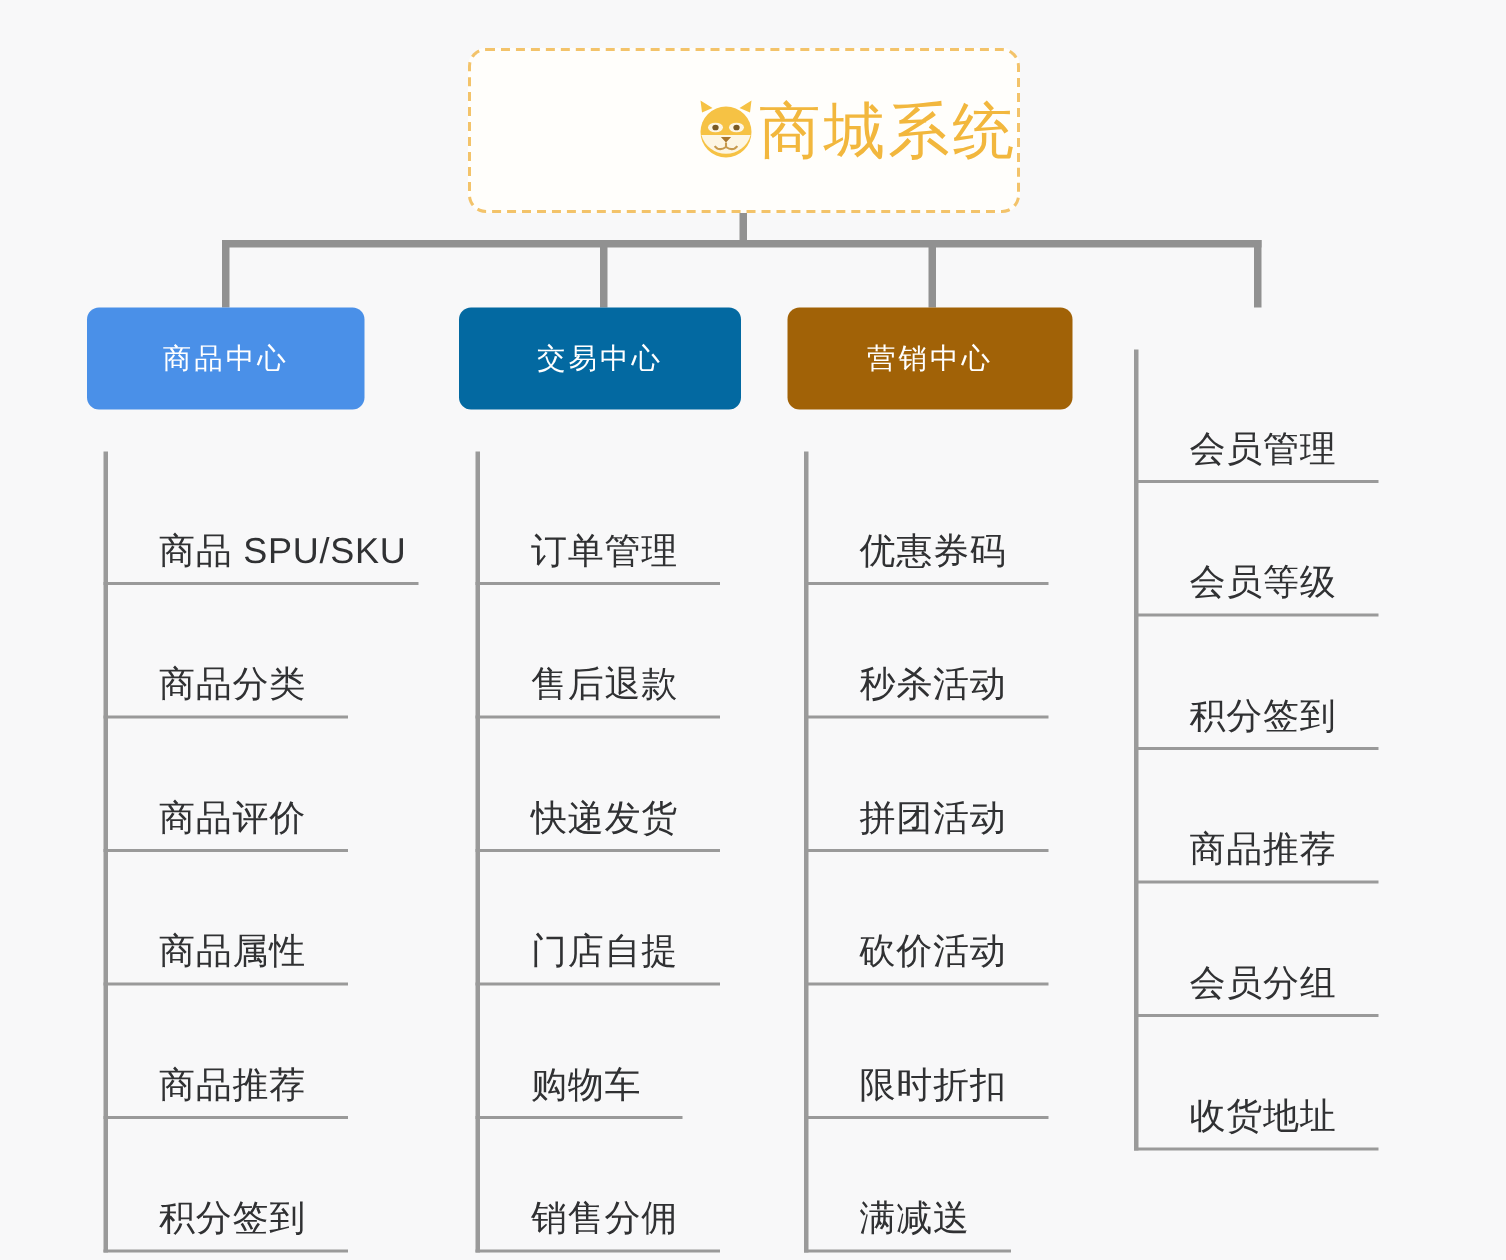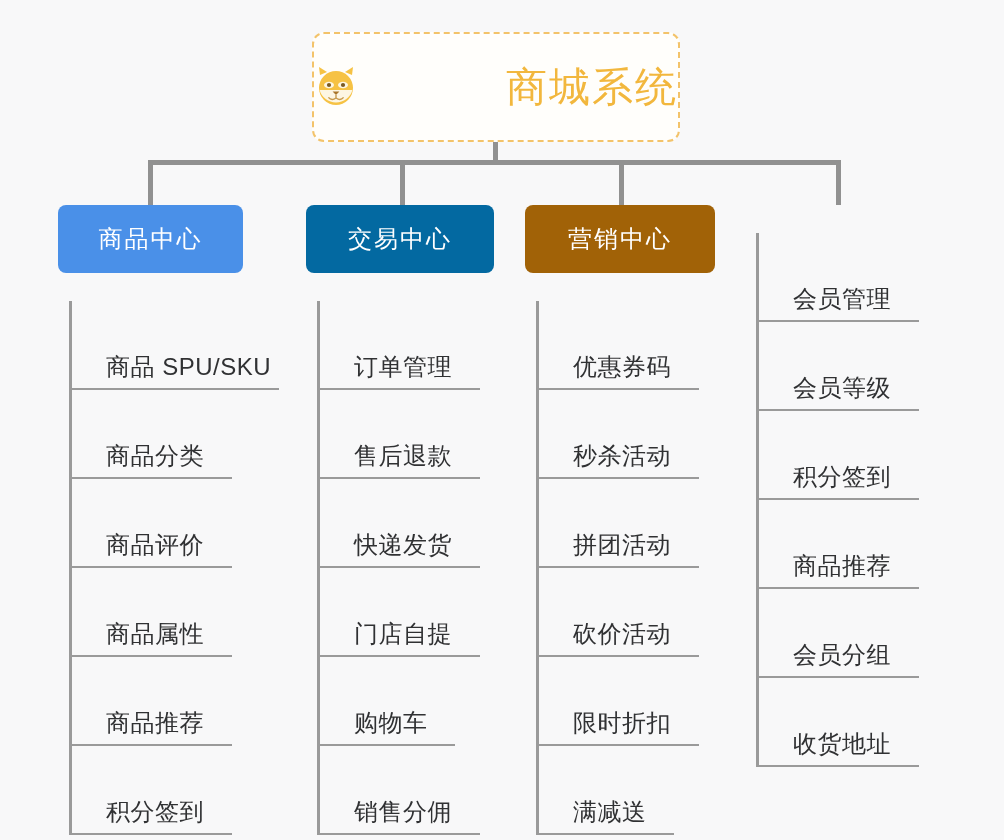--- a/index.html
+++ b/index.html
@@ -27,21 +27,21 @@
     left: 312px;
     top: 32px;
     width: 368px;
     height: 110px;
     box-sizing: border-box;
     background: #fffefb;
     border: 2px dashed #f3c36a;
     border-radius: 12px;
     display: flex;
     align-items: center;
-    justify-content: space-between;
+    justify-content: flex-end;
   }
   .root-emoji {
     font-size: 40px;
     line-height: 1;
     display: block;
   }
   .root-emoji svg { display: block; }
   .root-title {
     font-size: 41px;
     color: #f2b73d;
@@ -79,21 +79,21 @@
     top: 205px;
   }
   .branch-header {
     box-sizing: border-box;
     height: 68px;
     border-radius: 8px;
     display: flex;
     align-items: center;
     justify-content: center;
     color: #ffffff;
-    font-size: 24px;
+    font-size: 19px;
     letter-spacing: 2px;
     white-space: nowrap;
   }
 
   
   .leaf-list {
     position: relative;
     margin-top: 28px;
     margin-left: 11px;
     padding-left: 0;

